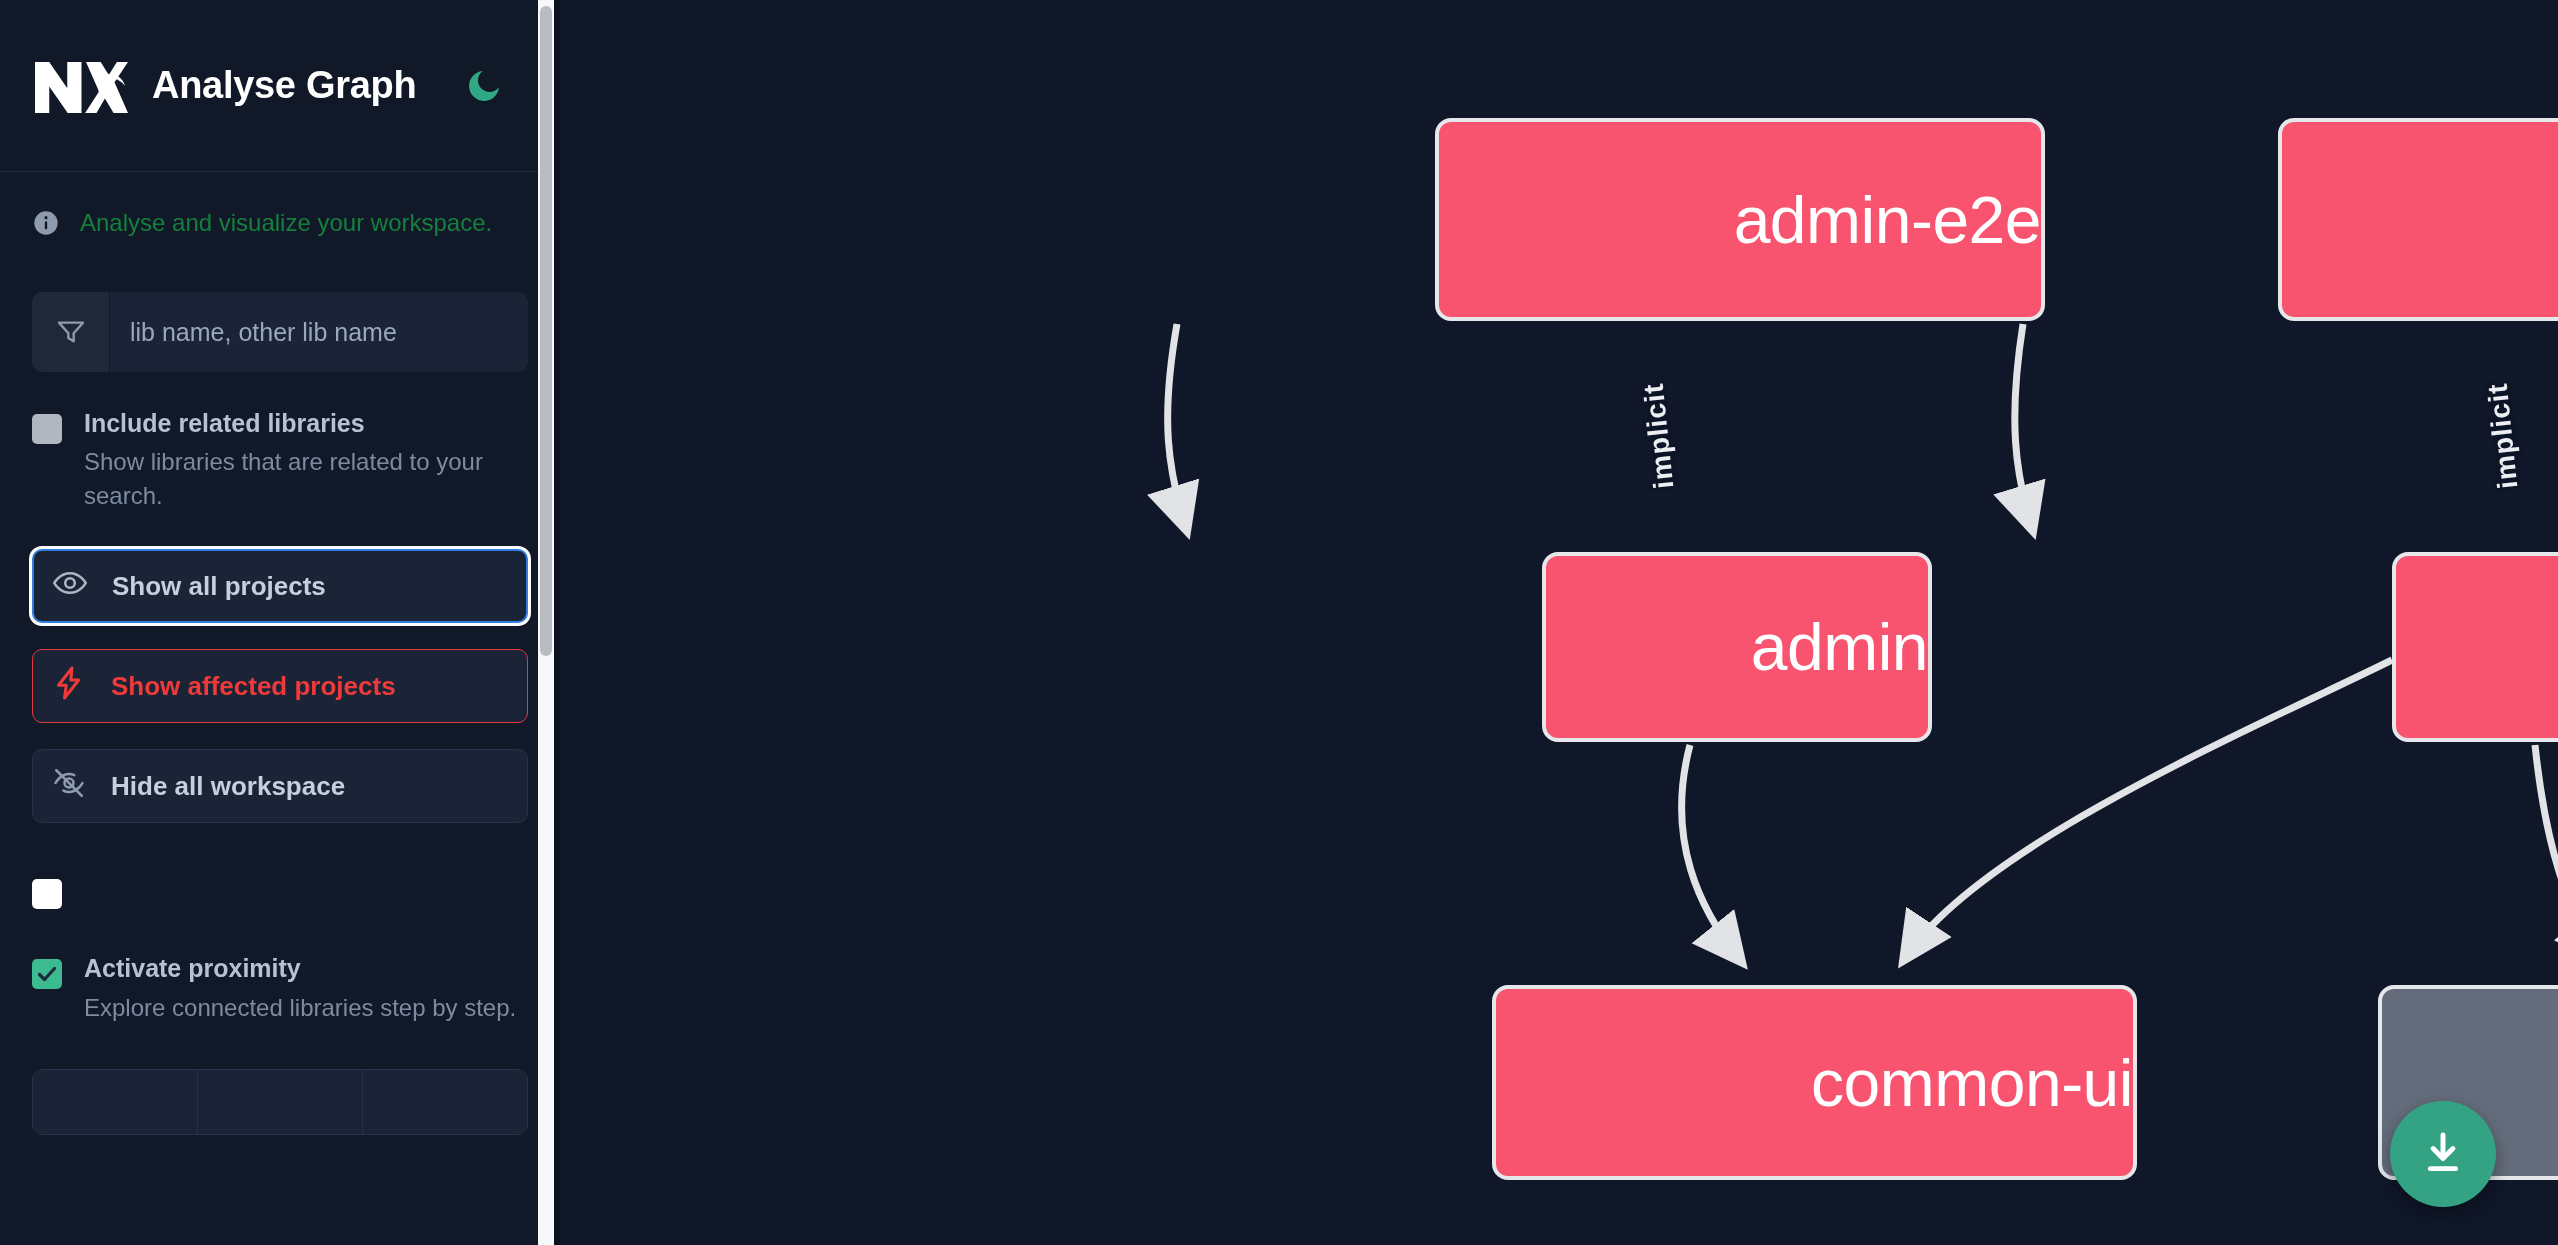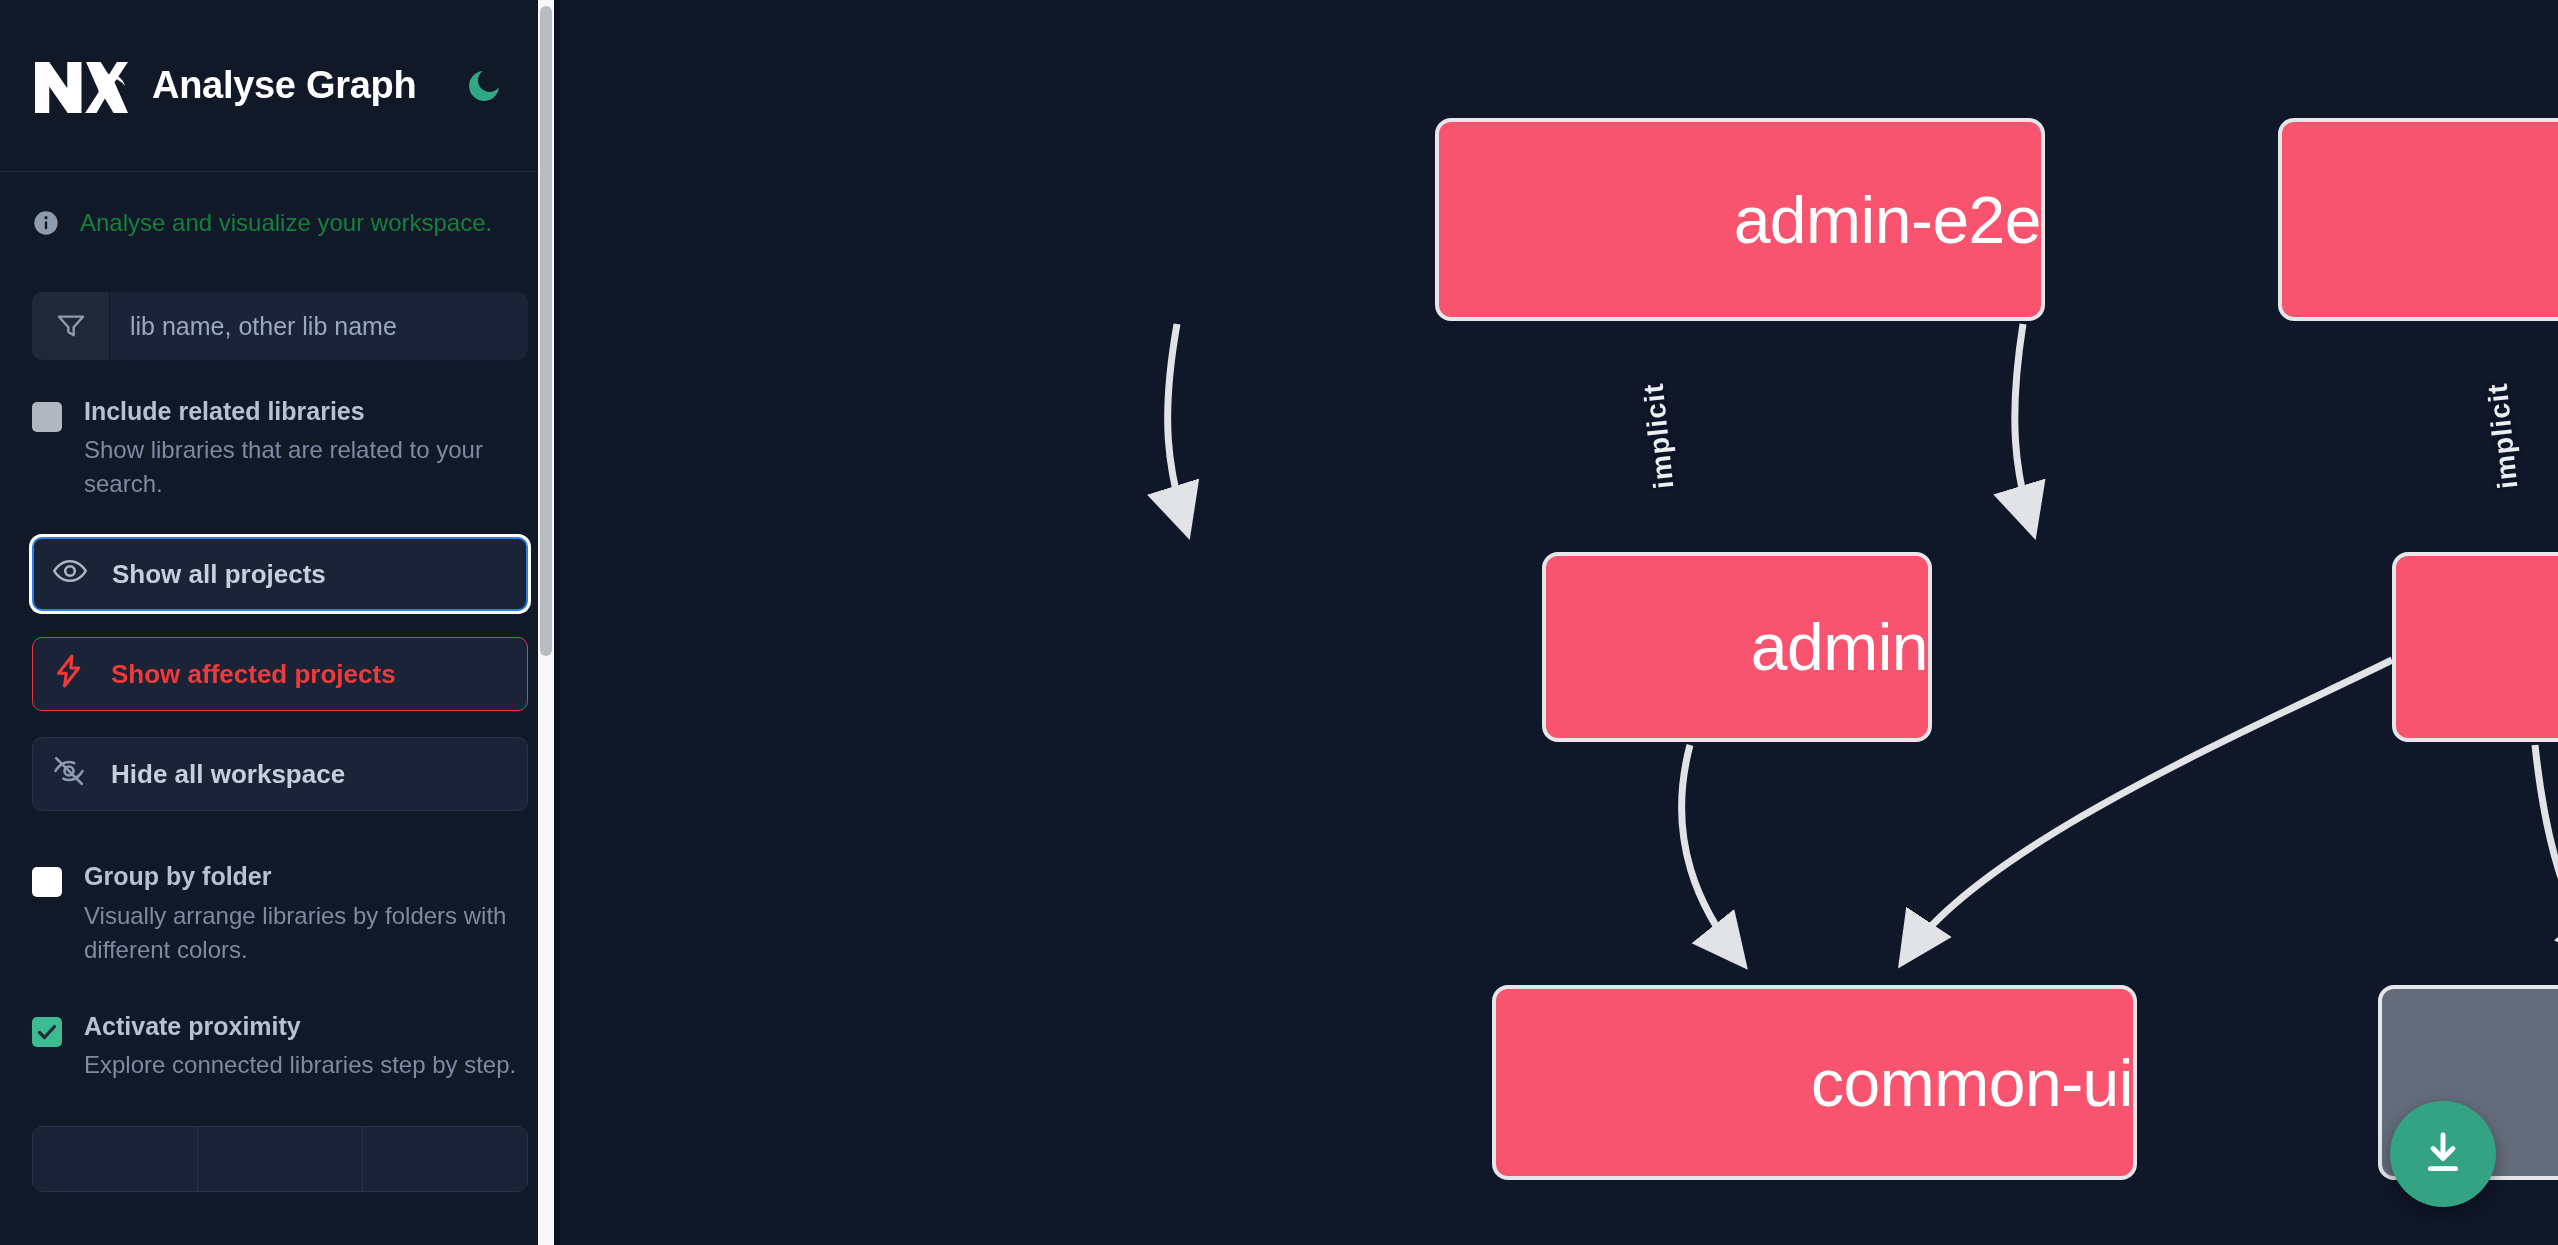--- a/index.html
+++ b/index.html
@@ -46,21 +46,21 @@
   .tagline {
     display: flex; align-items: center; gap: 20px;
     margin-top: 34px; height: 34px;
   }
   .tagline-text { font-size: 24px; color: #15803d; }
   .info-icon { flex: 0 0 28px; width: 28px; height: 28px; }
 
   .search-wrap {
     margin-top: 52px;
     display: flex; align-items: stretch;
-    height: 68px;
+    height: 80px;
     background: #1b2437;
     border-radius: 10px;
     overflow: hidden;
   }
   .search-icon-box {
     width: 78px; display: flex; align-items: center; justify-content: center;
     background: #1e2839;
     border-right: 1px solid #0f1729;
   }
   .search-input {
@@ -257,24 +257,20 @@
               <path d="M3 12s3.3-6 9-6c1.3 0 2.5.3 3.5.8M21 12s-3.3 6-9 6c-1.4 0-2.6-.3-3.7-.9"></path>
               <circle cx="12" cy="12" r="3"></circle>
               <path d="M3.5 3.5l17 17"></path>
             </svg>
           </span>
           <span>Hide all workspace</span>
         </button>
 
         <div class="opt opt-group-folder">
           <span class="cbx white"></span>
-          <div class="opt-body">
-            <div class="opt-title">Group by folder</div>
-            <div class="opt-desc">Visually arrange libraries by folders with different colors.</div>
-          </div>
         </div>
 
         <div class="opt opt-proximity">
           <span class="cbx green">
             <svg width="24" height="24" viewBox="0 0 24 24" fill="none" stroke="#1d2b3a" stroke-width="3.2" stroke-linecap="round" stroke-linejoin="round">
               <path d="M4.5 12.5 9.5 17.5 19.5 6.5"></path>
             </svg>
           </span>
           <div class="opt-body">
             <div class="opt-title">Activate proximity</div>

